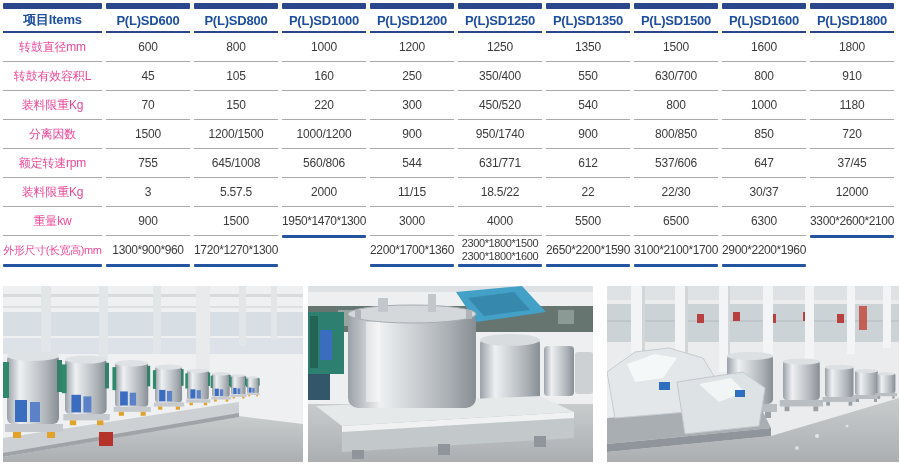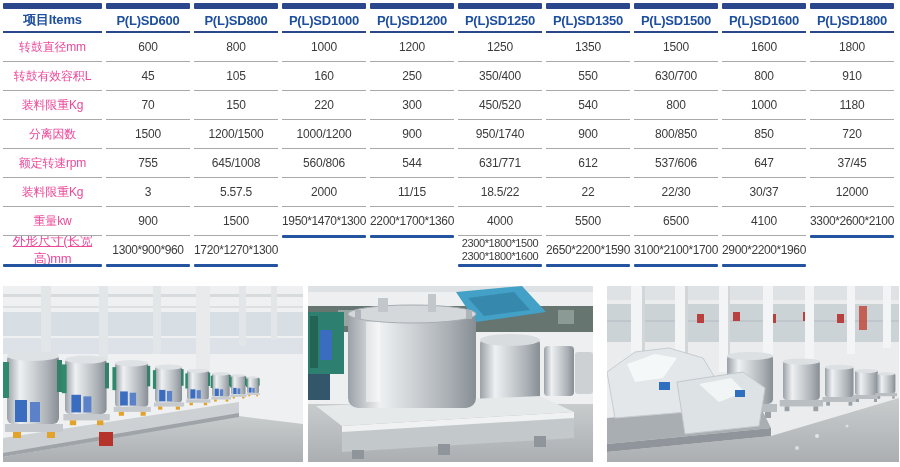--- a/index.html
+++ b/index.html
@@ -22,21 +22,21 @@
   .underline{height:2px;background:#2a478c;}
   .cell{
     height:28px;display:flex;align-items:center;justify-content:center;
     font-size:12px;color:#3b3b3b;border-bottom:1px solid #a9a9a9;
     text-align:center;white-space:pre-line;letter-spacing:-0.2px;overflow:hidden;
   }
   .cell:nth-last-of-type(2){border-bottom:none;} 
   .cell.lab{color:#ec4899;}
   .cell.dims{font-size:12px;letter-spacing:-0.4px;}
   .cell.dims.two{font-size:11px;line-height:1.2;}
-  .cell.lab.dims{font-size:13px;text-decoration:underline;}
+  .cell.lab.dims{font-size:11px;}
   
   .photos{display:flex;margin-top:19px;padding-left:3px;}
   .photo{display:block;background:#e8eaec;}
   .photo + .photo{margin-left:5px;}
   .photo.p3{margin-left:14px;}
 </style>
 </head>
 <body>
 
 <div class="spec-table">
@@ -98,20 +98,21 @@
     <div class="col">
       <div class="bar top"></div>
       <div class="head">P(L)SD1200</div>
       <div class="underline"></div>
       <div class="cell">1200</div>
       <div class="cell">250</div>
       <div class="cell">300</div>
       <div class="cell">900</div>
       <div class="cell">544</div>
       <div class="cell">11/15</div>
+      <div class="cell">3000</div>
       <div class="cell dims">2200*1700*1360</div>
       <div class="bar bottom"></div>
     </div>
     <div class="col">
       <div class="bar top"></div>
       <div class="head">P(L)SD1250</div>
       <div class="underline"></div>
       <div class="cell">1250</div>
       <div class="cell">350/400</div>
       <div class="cell">450/520</div>
@@ -154,21 +155,21 @@
     <div class="col">
       <div class="bar top"></div>
       <div class="head">P(L)SD1600</div>
       <div class="underline"></div>
       <div class="cell">1600</div>
       <div class="cell">800</div>
       <div class="cell">1000</div>
       <div class="cell">850</div>
       <div class="cell">647</div>
       <div class="cell">30/37</div>
-      <div class="cell">4100</div>
+      <div class="cell">6300</div>
       <div class="cell dims">2900*2200*1960</div>
       <div class="bar bottom"></div>
     </div>
     <div class="col">
       <div class="bar top"></div>
       <div class="head">P(L)SD1800</div>
       <div class="underline"></div>
       <div class="cell">1800</div>
       <div class="cell">910</div>
       <div class="cell">1180</div>

